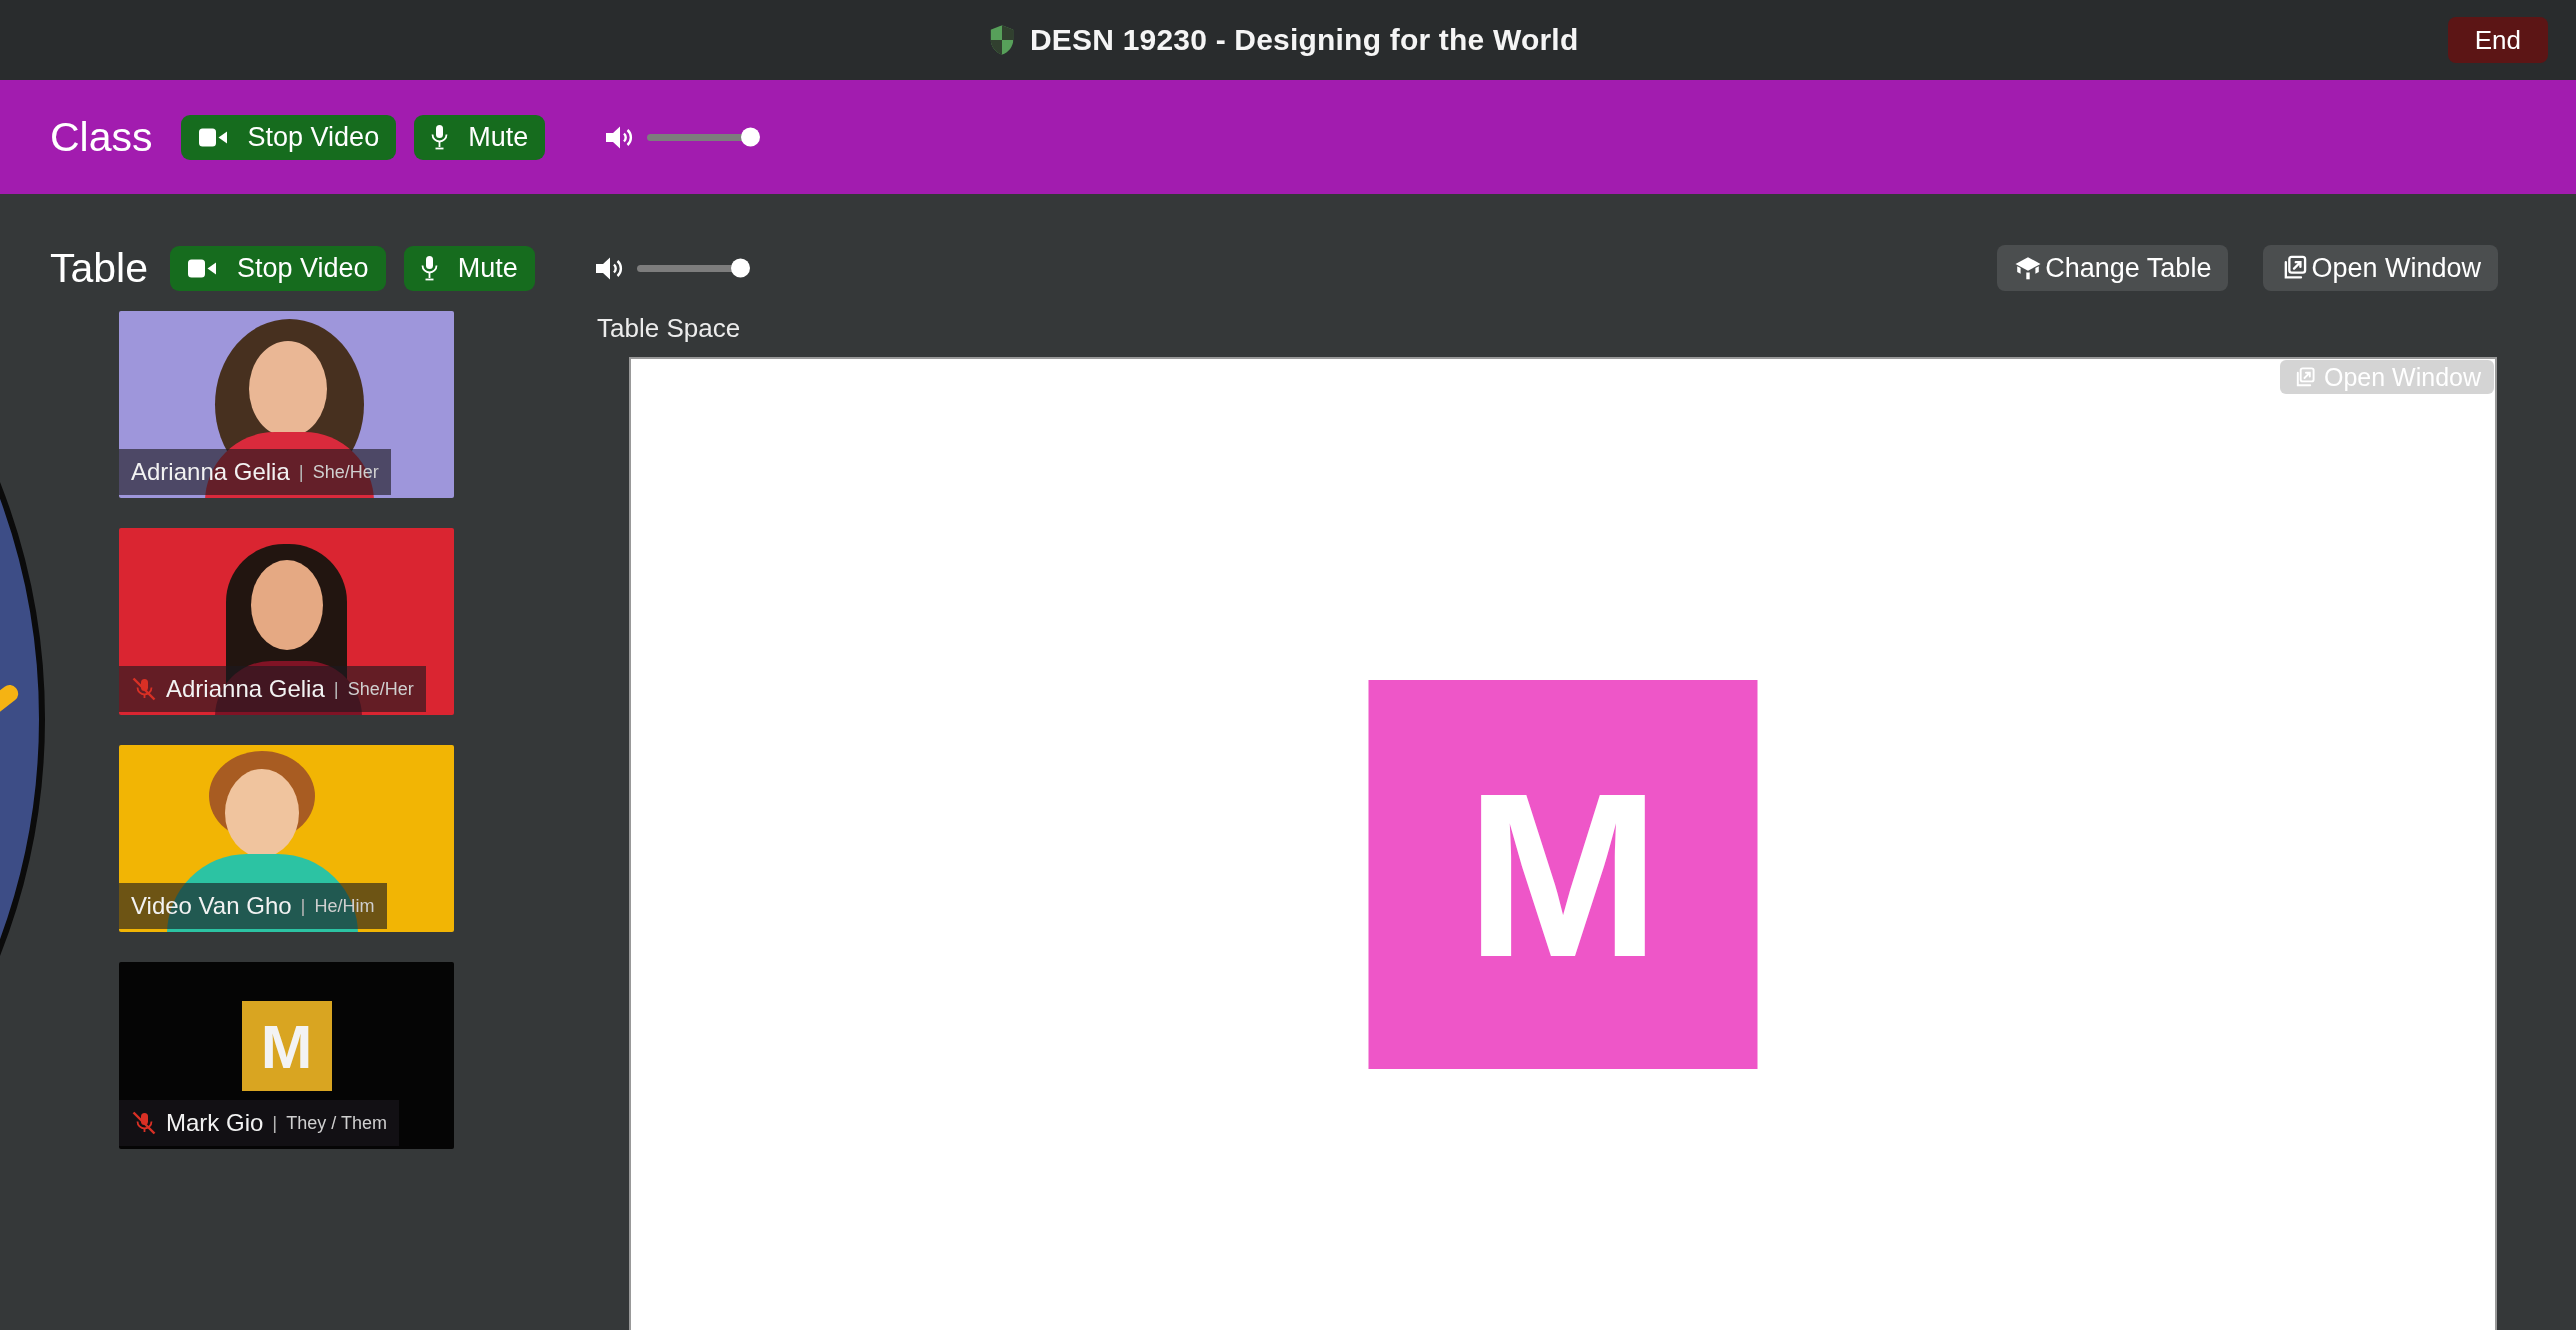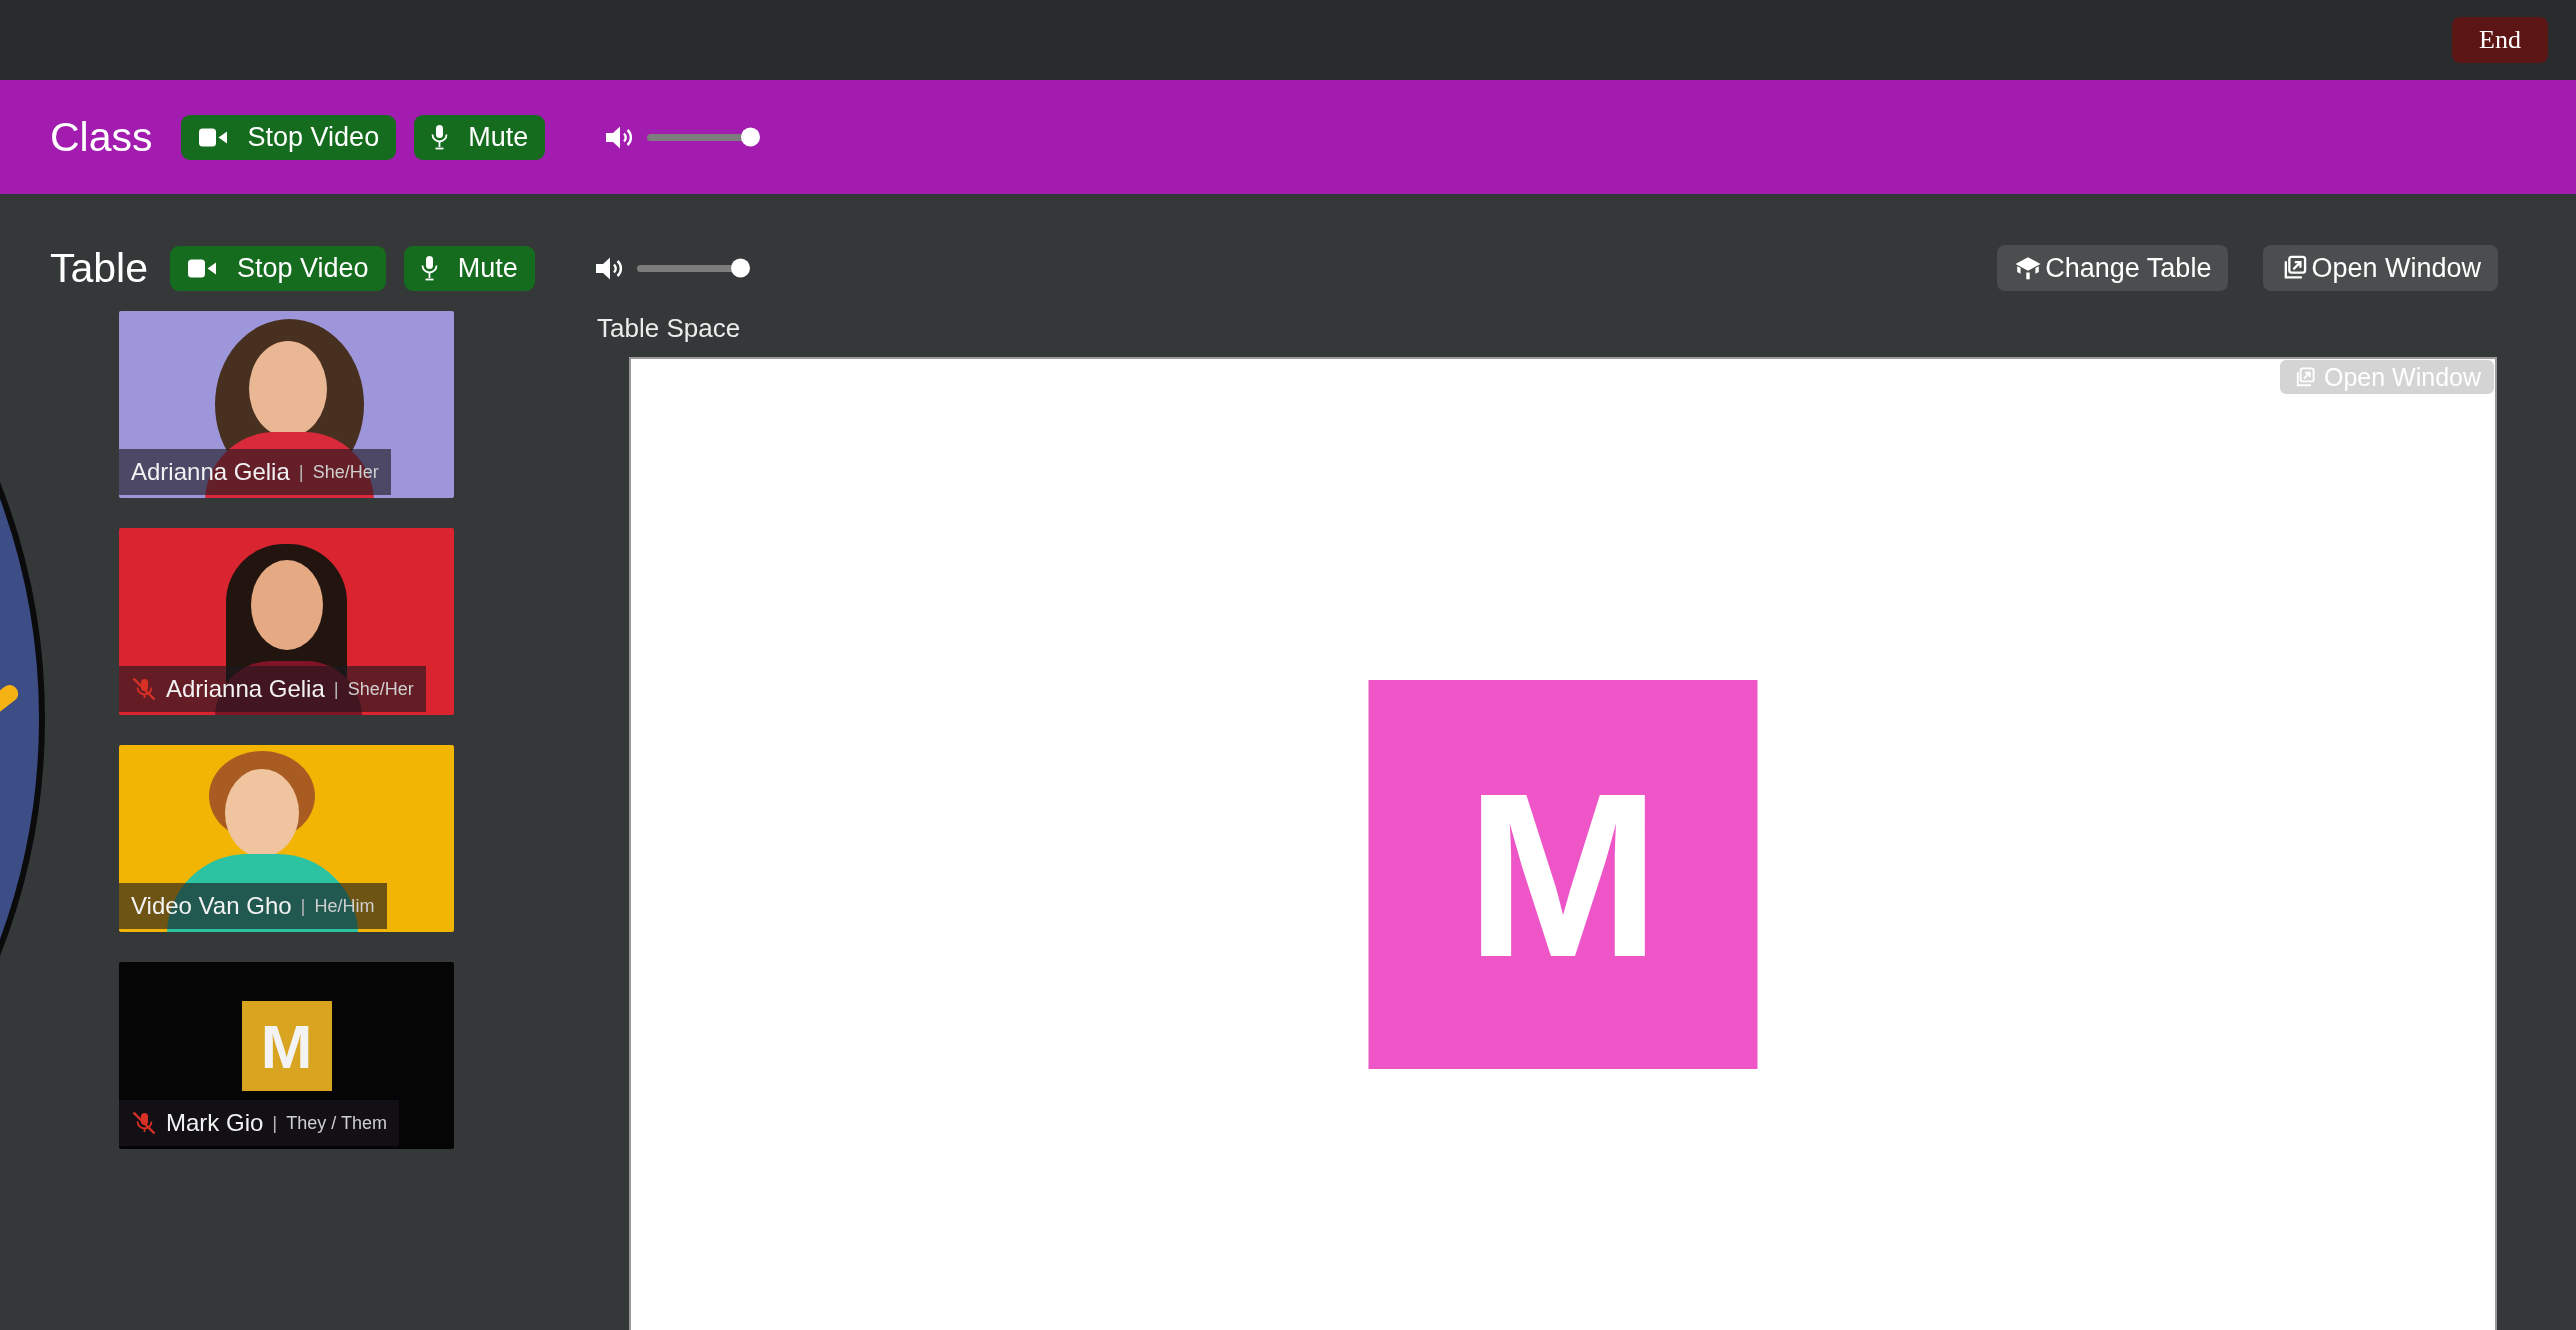--- a/index.html
+++ b/index.html
@@ -16,21 +16,21 @@
     position:absolute; left:0; top:0; width:2576px; height:80px;
     background:#292c2d; z-index:5;
   }
   .title-wrap {
     position:absolute; left:988px; top:0; height:80px;
     display:flex; align-items:center; gap:14px;
   }
   .title-text { font-size:30px; font-weight:600; color:#f5f5f5; letter-spacing:0.2px; white-space:nowrap; }
   .end-btn {
     position:absolute; right:28px; top:17px; height:46px; padding:0 27px;
-    background:#5c1515; color:#fff; font-size:26px; font-family:Liberation Serif, serif;
+    background:#5c1515; color:#fff; font-size:26px; font-family:Liberation Sans, sans-serif;
     border:none; border-radius:8px; cursor:pointer;
   }
 
   
   .classbar {
     position:absolute; left:0; top:80px; width:2576px; height:114px;
     background:#a21caf; display:flex; align-items:center; padding-left:50px; z-index:4;
   }
   .section-label { font-size:41px; color:#fff; white-space:nowrap; }
   .classbar .section-label { margin-right:28px; }
@@ -144,20 +144,37 @@
 </style>
 </head>
 <body>
 
 <div class="decor">
   <div class="blue-circle"></div>
   <div class="yellow-mark"></div>
 </div>
 
 <header class="topbar">
+  <div class="title-wrap">
+    <span>
+      <svg width="28" height="32" viewBox="0 0 24 28">
+        <defs>
+            <clipPath id="shieldclip">
+              <path d="M12 1 L22 5 V13 C22 20 17.5 25 12 27 C6.5 25 2 20 2 13 V5 Z"></path>
+            </clipPath>
+          </defs>
+        <g clip-path="url(#shieldclip)">
+          <rect width="24" height="28" fill="#57a05a"></rect>
+          <rect x="12" width="12" height="14" fill="#31402f"></rect>
+          <rect y="14" width="12" height="14" fill="#31402f"></rect>
+        </g>
+      </svg>
+    </span>
+    <span class="title-text">DESN 19230 - Designing for the World</span>
+  </div>
   <button class="end-btn">End</button>
 </header>
 
 <section class="classbar">
   <span class="section-label">Class</span>
   <button class="green-btn">
     <span>
       <svg width="30" height="21" viewBox="0 0 30 21">
         <rect x="1" y="1.5" width="17" height="18" rx="3.5" fill="#fff"></rect>
         <path d="M20.5 10.5 L29 4.5 V16.5 Z" fill="#fff"></path>

